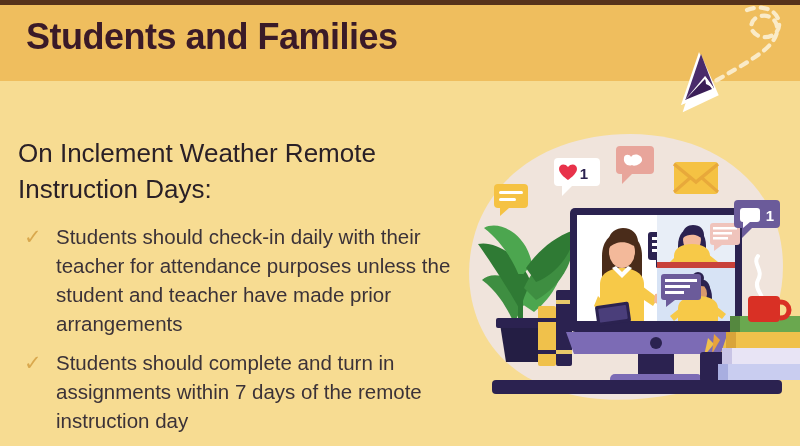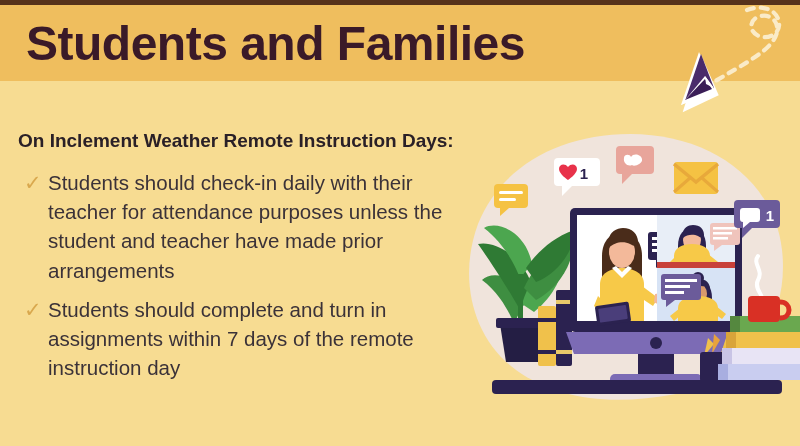--- a/index.html
+++ b/index.html
@@ -30,46 +30,46 @@
   }
   #banner {
     position: absolute;
     left: 0; top: 5px;
     width: 800px; height: 76px;
     background: #EFBE5E;
   }
   #page-title {
     position: absolute;
     left: 26px; top: 16px;
-    font-size: 48px;
+    font-size: 36px;
     font-weight: bold;
     letter-spacing: -0.5px;
     color: #3A1A28;
     white-space: nowrap;
   }
 
   
   #plane-wrap {
     position: absolute;
     left: 655px; top: 4px;
     width: 145px; height: 110px;
   }
 
   
   #text-col {
     position: absolute;
     left: 18px; top: 128px;
     width: 440px;
   }
   #subheading {
-    font-size: 19px;
-    font-weight: bold;
+    font-size: 26px;
+    font-weight: normal;
     line-height: 1.38;
     color: #2A2027;
-    margin: 0 0 14px 0;
+    margin: 8px 0 14px 0;
   }
   .bullet-row {
     display: flex;
     align-items: flex-start;
     margin-bottom: 10px;
   }
   .bullet-check {
     flex: 0 0 auto;
     width: 30px;
     font-size: 21px;
@@ -77,20 +77,21 @@
     color: #D9A84E;
     text-align: left;
     padding-left: 6px;
     box-sizing: border-box;
   }
   .bullet-text {
     flex: 1 1 auto;
     font-size: 20.5px;
     line-height: 1.42;
     color: #3B3238;
+    margin-left: 8px;
   }
 
   
   #illustration {
     position: absolute;
     left: 462px; top: 128px;
     width: 338px; height: 290px;
   }
 </style>
 </head>

